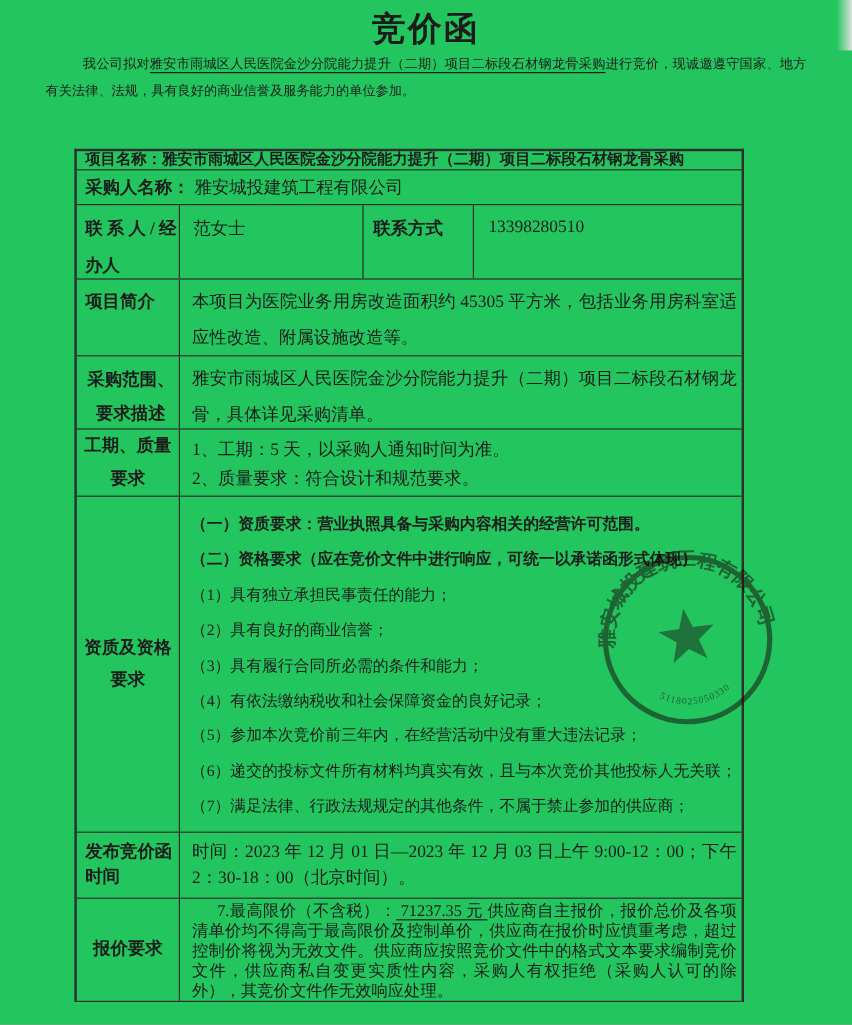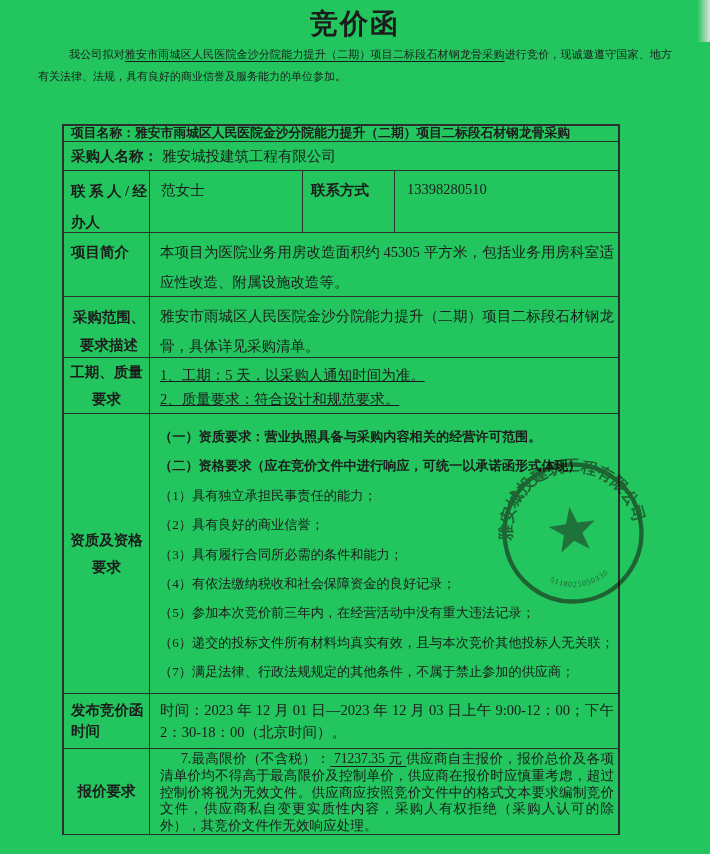--- a/index.html
+++ b/index.html
@@ -44,21 +44,21 @@
   .r2 .lab { font-weight:bold; }
   .r3 { height:62px; }
   .r3 .lbl { line-height:31px; justify-content:flex-start; padding-top:5px; text-align:justify; }
   .c-name { flex:0 0 153px; border-right:1.4px solid #2e2e2e; padding:10px 4px 0 11px;font-family:Liberation Serif, serif; }
   .c-mlab { flex:0 0 92px; border-right:1.4px solid #2e2e2e; padding:10px 2px 0 8px; font-weight:bold; }
   .c-phone { flex:1 1 auto; padding:10px 4px 0 12px; }
   .r4 { height:64px; } .r4 .cnt { line-height:30px; padding-top:4px; }
   .r4 .lbl { line-height:30px; padding-top:4px; }
   .r5 { height:61px; } .r5 .cnt { line-height:30px; padding-top:4px; }
   .r5 .lbl { line-height:28px; padding-top:6px;text-align:center; }
-  .r6 { height:56px; } .r6 .cnt { line-height:24px; padding-top:5px;text-decoration:underline; }
+  .r6 { height:56px; } .r6 .cnt { line-height:24px; padding-top:5px; }
   .r7 { height:280px; }
   .r7 .cnt { padding-top:8px; padding-left:9px; font-size:13.2px; }
   .r7 .q-item { line-height:29.4px; white-space:nowrap; }
   .r7 .q-item.bold { font-weight:bold; }
   .r8 { height:55px; }
   .r8 .lbl { line-height:21px; justify-content:flex-start; padding-top:6px; }
   .r8 .cnt { line-height:22px; padding-top:5px; }
   .r9 { height:86px; }
   .r9 .cnt { font-size:13.6px; line-height:16.8px; padding-top:2px; }
   .r9 p { text-indent:21px; text-align:justify; }

